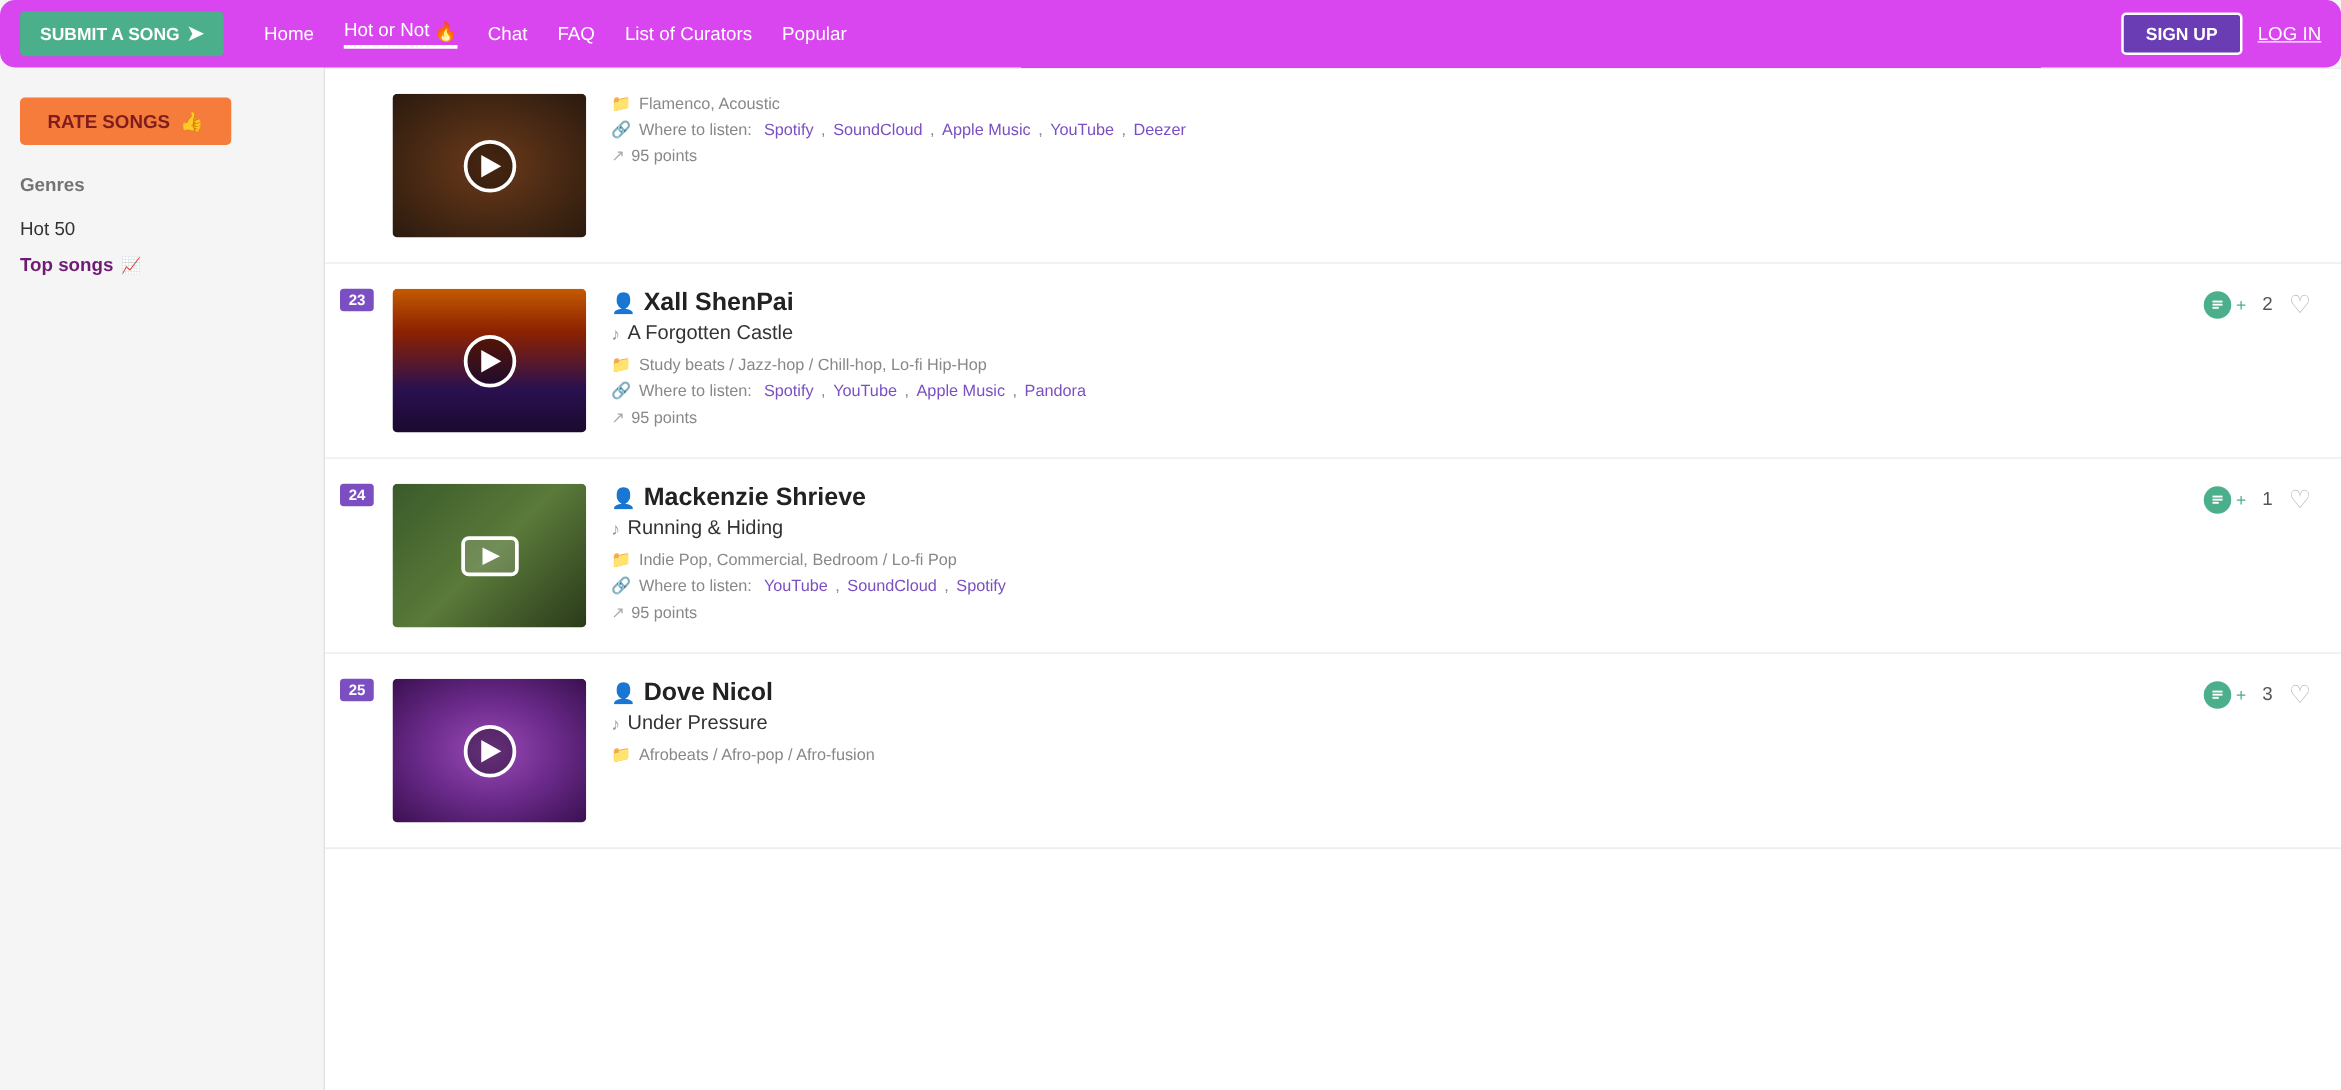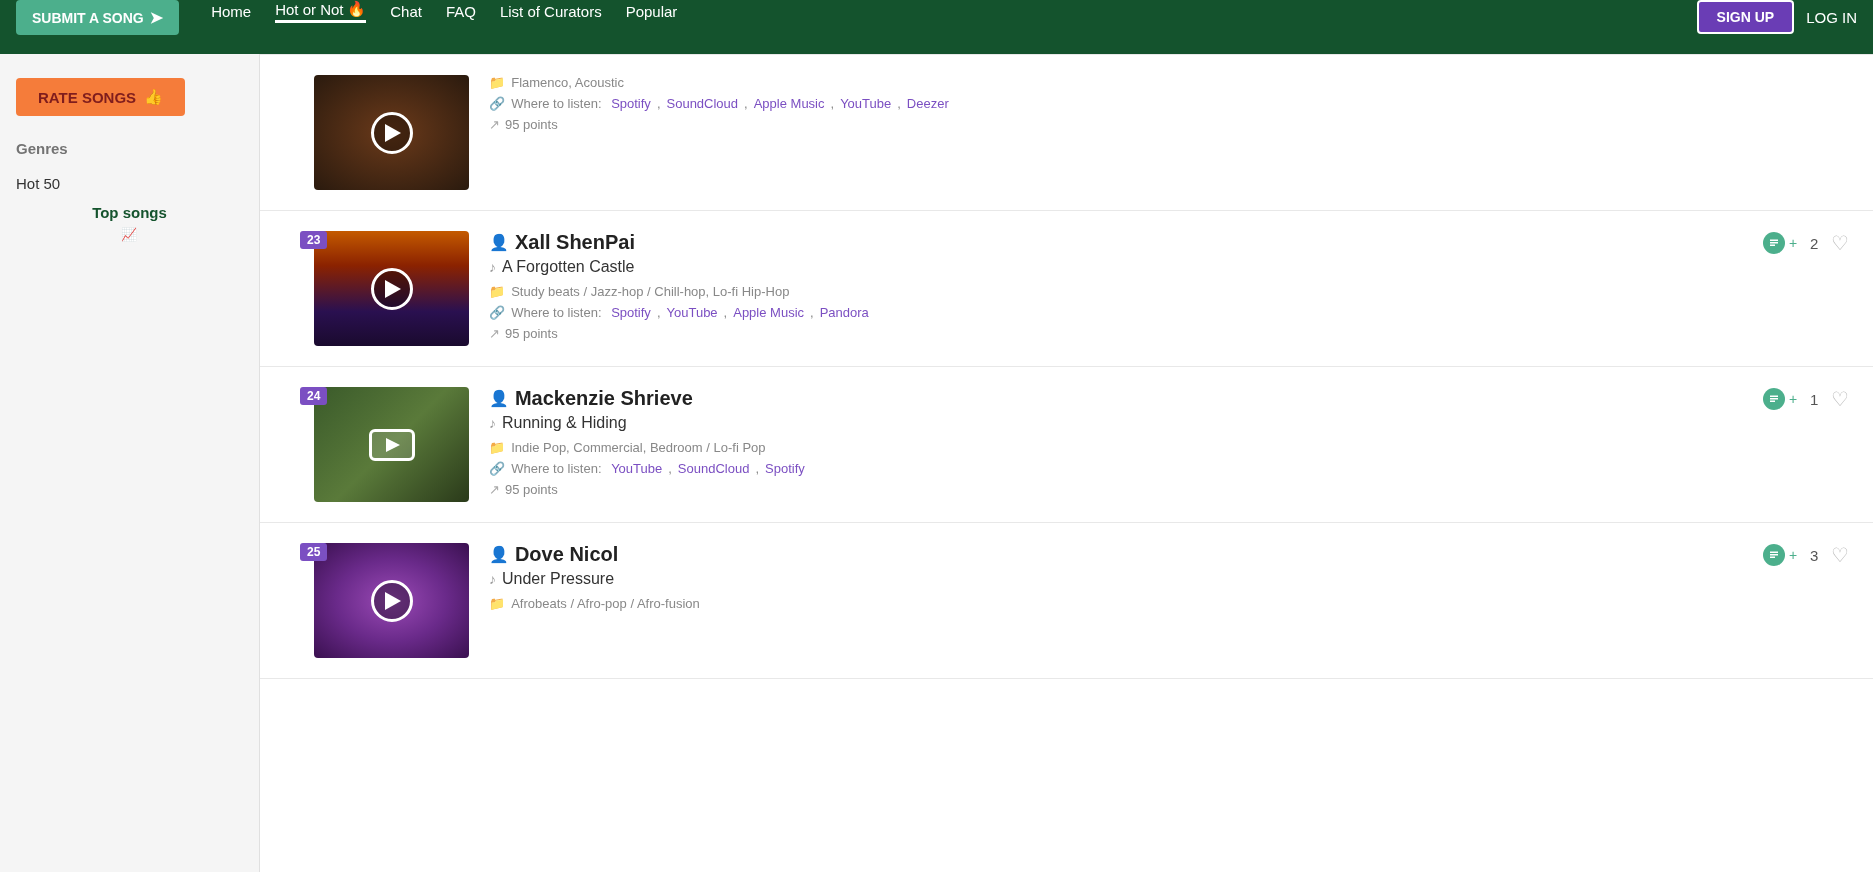--- a/index.html
+++ b/index.html
@@ -1,27 +1,28 @@
 <!DOCTYPE html>
 <html><head>
   <meta charset="utf-8">
   <style>
     * { margin: 0; padding: 0; box-sizing: border-box; }
     body { font-family: Arial, sans-serif; background: #f5f5f5; }
 
     
     nav {
-      background: #14532d;
-      display: flex;
-      align-items: flex-start;
+      background: #d946ef;
+      display: flex;
+      align-items: center;
       padding: 0 16px;
       height: 54px;
       position: fixed;
       top: 0; left: 0; right: 0;
       z-index: 100;
+      border-radius: 12px;
     }
     .submit-btn {
       background: #4caf8c;
       color: #fff;
       border: none;
       padding: 8px 16px;
       border-radius: 4px;
       font-size: 14px;
       font-weight: bold;
       cursor: pointer;
@@ -63,20 +64,21 @@
       border: 2px solid #fff;
       padding: 7px 18px;
       border-radius: 4px;
       font-size: 14px;
       font-weight: bold;
       cursor: pointer;
     }
     .login-link {
       color: #fff;
       font-size: 15px;
+      text-decoration: underline;
       cursor: pointer;
     }
 
     
     .layout {
       display: flex;
       margin-top: 54px;
     }
 
     
@@ -108,26 +110,25 @@
       color: #737373;
       margin-bottom: 12px;
     }
     .sidebar-item {
       font-size: 15px;
       color: #333;
       padding: 6px 0;
       cursor: pointer;
     }
     .sidebar-item.active {
-      color: #14532d;
+      color: #701a75;
       font-weight: bold;
       display: flex;
       align-items: center;
       gap: 6px;
-      flex-direction: column;
     }
     .trending-icon { font-size: 13px; }
 
     
     .main {
       flex: 1;
       background: #fff;
       padding: 0;
     }
 
@@ -136,21 +137,21 @@
       display: flex;
       align-items: flex-start;
       padding: 20px 24px;
       border-bottom: 1px solid #e8e8e8;
       position: relative;
       background: #fff;
     }
     .song-rank {
       position: absolute;
       top: 20px;
-      left: 40px;
+      left: 12px;
       background: #7b4fc2;
       color: #fff;
       font-size: 12px;
       font-weight: bold;
       padding: 2px 7px;
       border-radius: 3px;
       z-index: 2;
     }
     .song-thumb {
       width: 155px;

